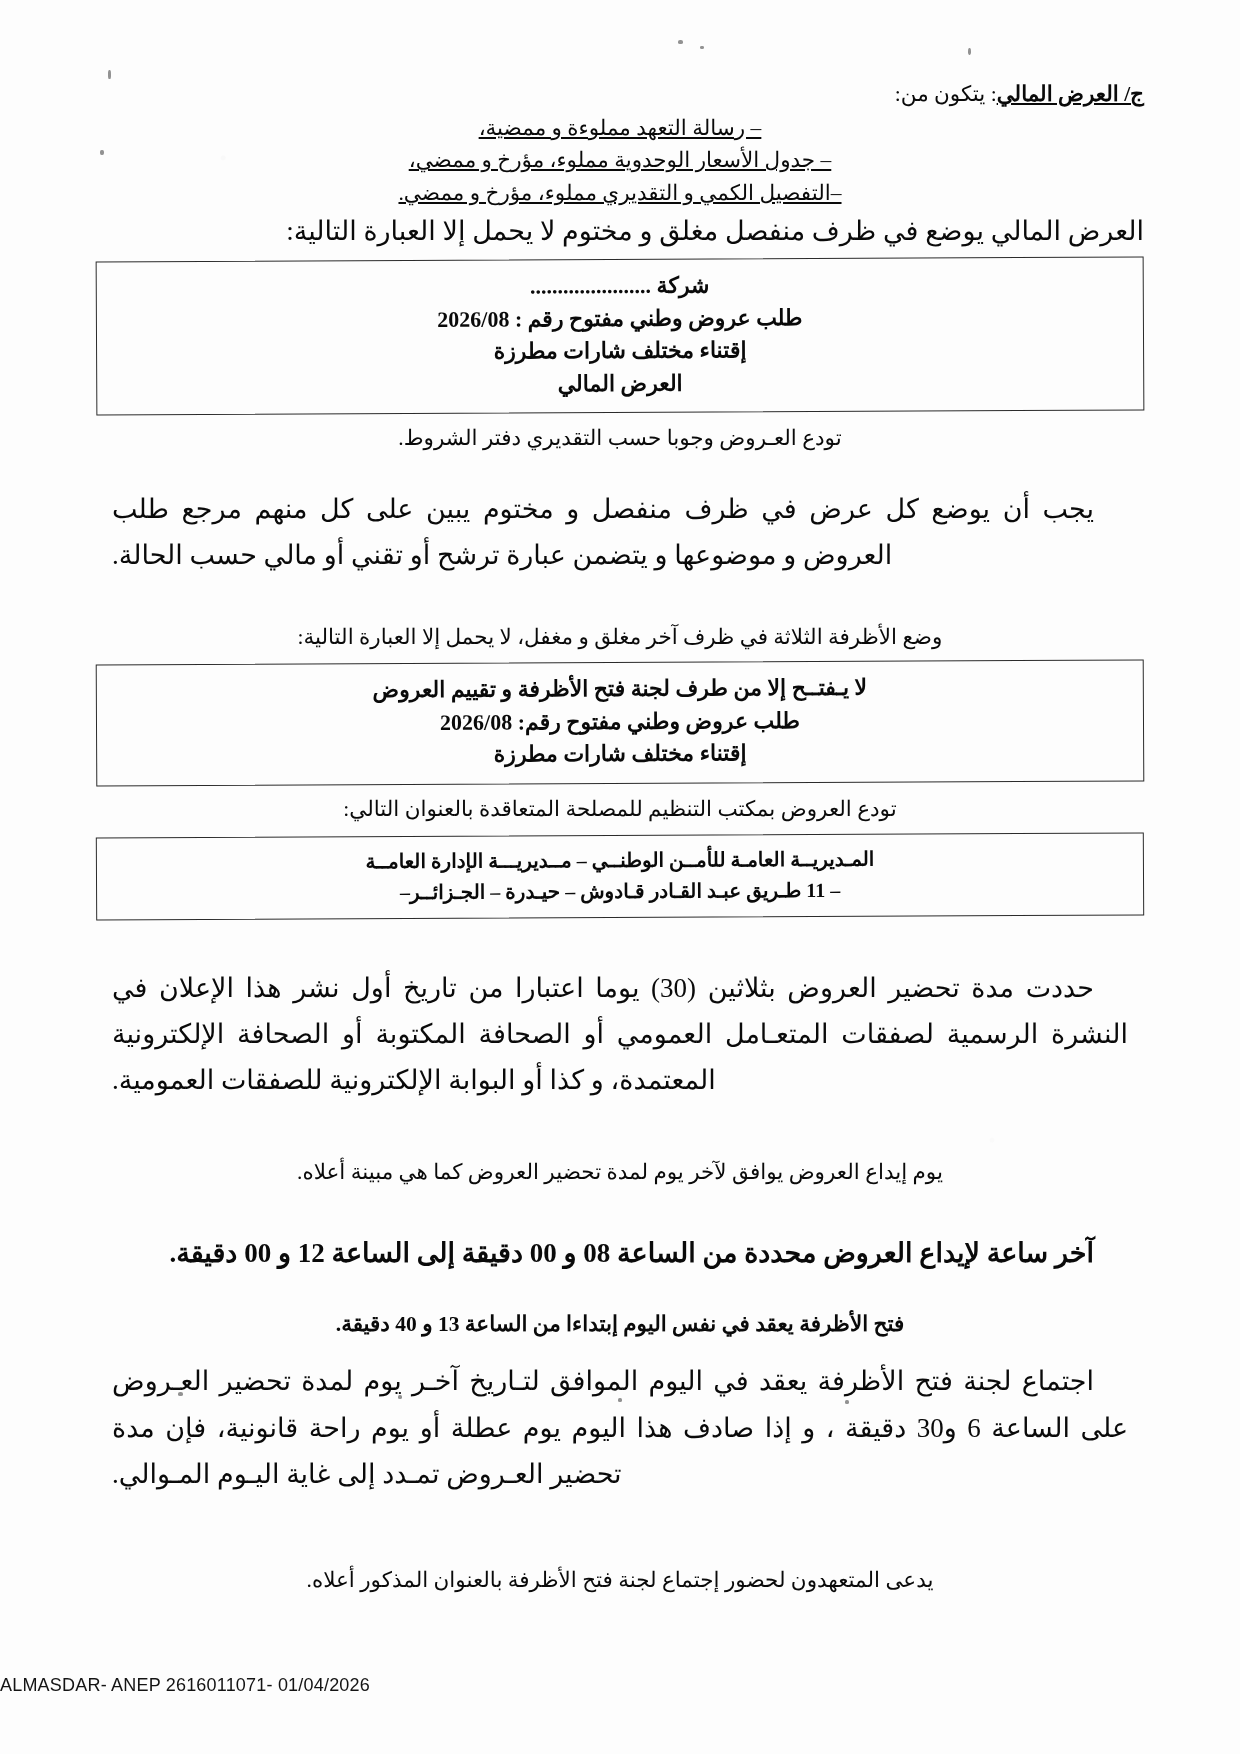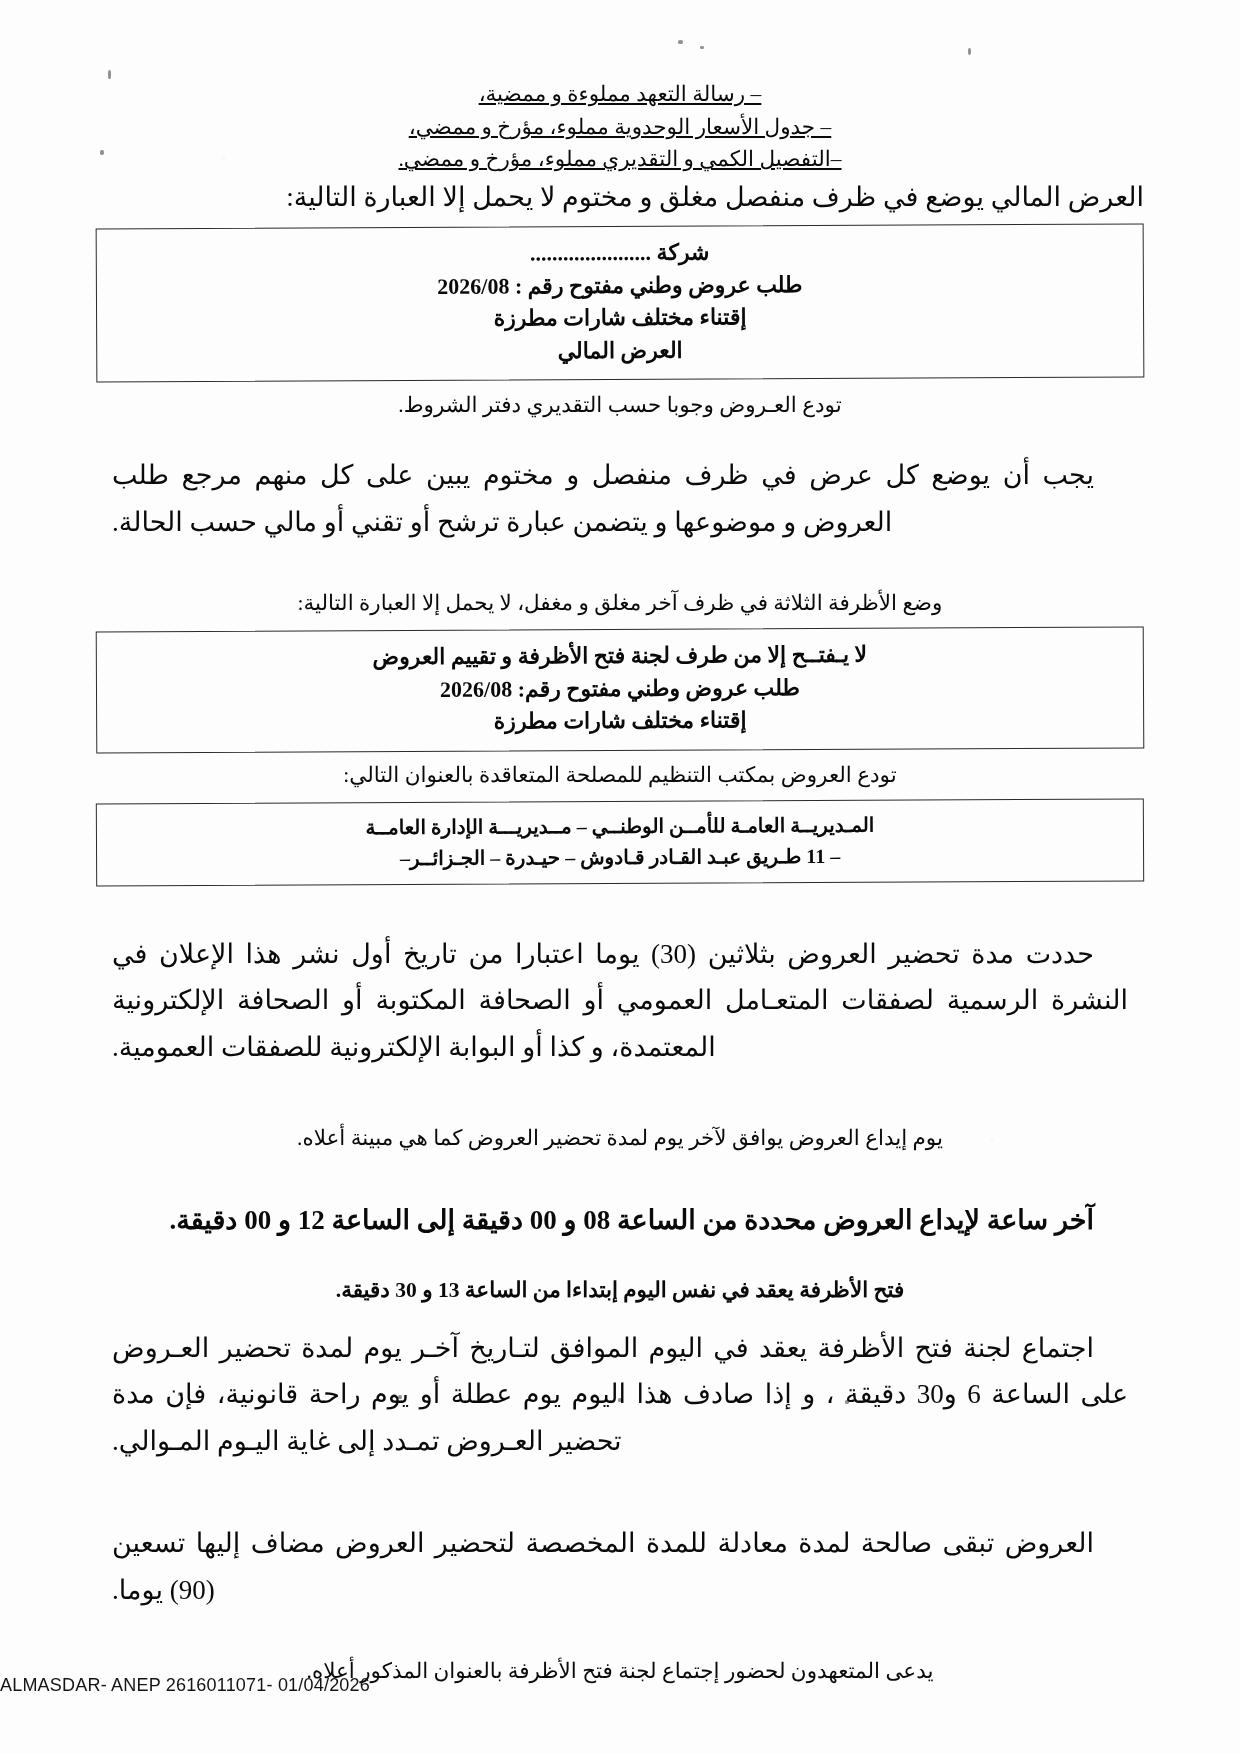--- a/index.html
+++ b/index.html
@@ -150,20 +150,23 @@
   <div class="speck" style="left:678px;  top:40px;  width:5px; height:4px;"></div>
   <div class="speck" style="left:700px;  top:46px;  width:4px; height:3px;"></div>
   <div class="speck" style="left:968px;  top:48px;  width:3px; height:7px;"></div>
   <div class="speck" style="left:178px;  top:1392px; width:5px; height:4px;"></div>
   <div class="speck" style="left:398px;  top:1395px; width:4px; height:4px;"></div>
   <div class="speck" style="left:618px;  top:1398px; width:4px; height:4px;"></div>
   <div class="speck" style="left:845px;  top:1400px; width:4px; height:4px;"></div>
 
   <div class="content">
 
+    <div class="lead-in">
+      <span class="uline">ج/ العرض المالي</span><span>: يتكون من:</span>
+    </div>
 
     <ul class="bullets">
       <li>– رسالة التعهد مملوءة و ممضية،</li>
       <li>– جدول الأسعار الوحدوية مملوء، مؤرخ و ممضي،</li>
       <li>–التفصيل الكمي و التقديري مملوء، مؤرخ و ممضي.</li>
     </ul>
 
     <div class="line">العرض المالي يوضع في ظرف منفصل مغلق و مختوم لا يحمل إلا العبارة التالية:</div>
 
     <div class="box box--offer">
@@ -203,27 +206,26 @@
     <div class="spacer-lg"></div>
 
     <div class="para-center-ish">يوم إيداع العروض يوافق لآخر يوم لمدة تحضير العروض كما هي مبينة أعلاه.</div>
 
     <div class="spacer-md"></div>
 
     <p class="para bold">آخر ساعة لإيداع العروض محددة من الساعة 08 و 00 دقيقة إلى  الساعة 12 و 00 دقيقة.</p>
 
     <div class="spacer-sm"></div>
 
-    <div class="para-center-ish bold">فتح الأظرفة يعقد في نفس اليوم إبتداءا من الساعة 13 و 30 دقيقة.</div>
+    <div class="para-center-ish bold">فتح الأظرفة يعقد في نفس اليوم إبتداءا من الساعة 13 و 40 دقيقة.</div>
 
     <p class="para justify-both">اجتماع لجنة فتح الأظرفة يعقد في اليوم الموافق لتـاريخ آخـر يوم لمدة تحضير العـروض على الساعة 6 و30 دقيقة ، و إذا صادف هذا اليوم يوم عطلة أو يوم راحة قانونية، فإن مدة تحضير العـروض تمـدد إلى غاية  اليـوم المـوالي.</p>
 
     <div class="spacer-md"></div>
 
-    <p class="para justify-both">العروض تبقى صالحة لمدة معادلة للمدة المخصصة لتحضير العروض مضاف إليها تسعين (90) يوما.</p>
 
     <div class="spacer-md"></div>
 
     <div class="para-center-ish">يدعى المتعهدون لحضور إجتماع لجنة فتح الأظرفة بالعنوان المذكور أعلاه.</div>
 
   </div>
 
   <div class="footer">ALMASDAR- ANEP 2616011071- 01/04/2026</div>
 
 </div>

